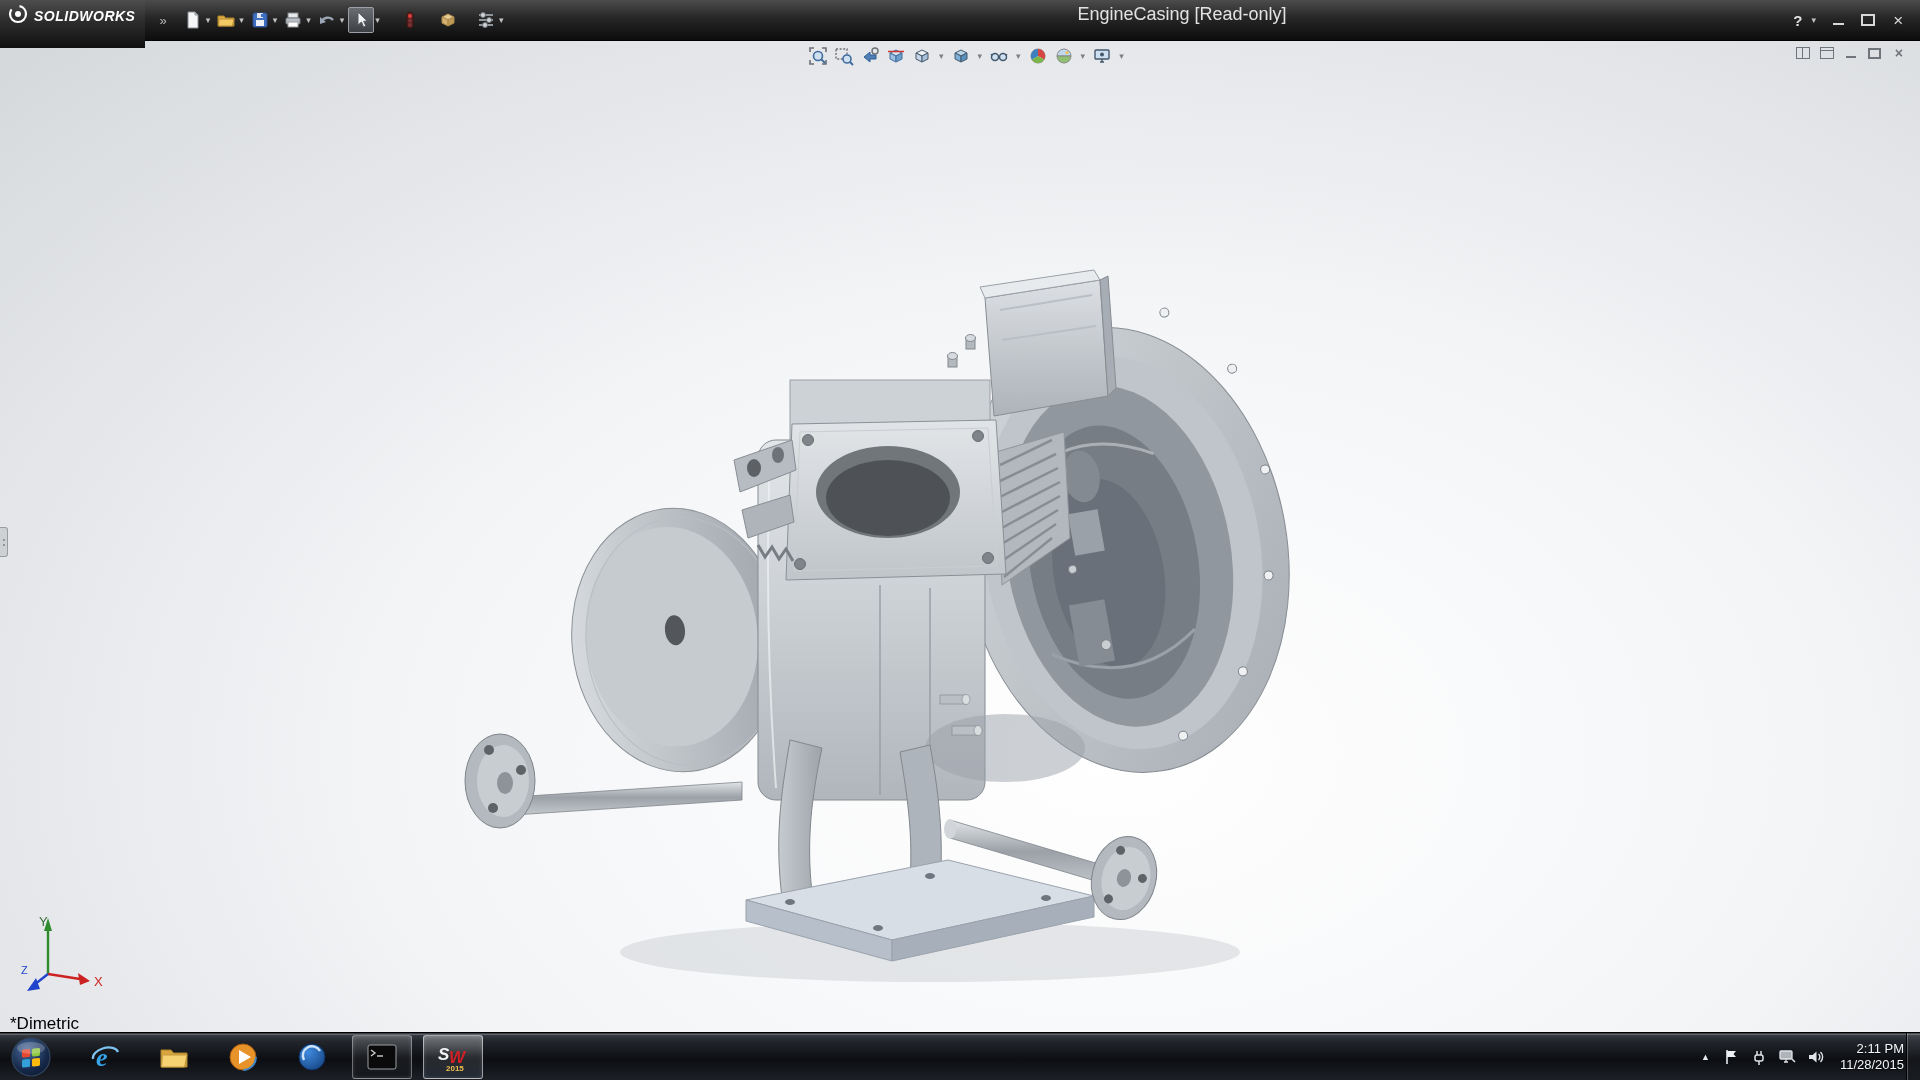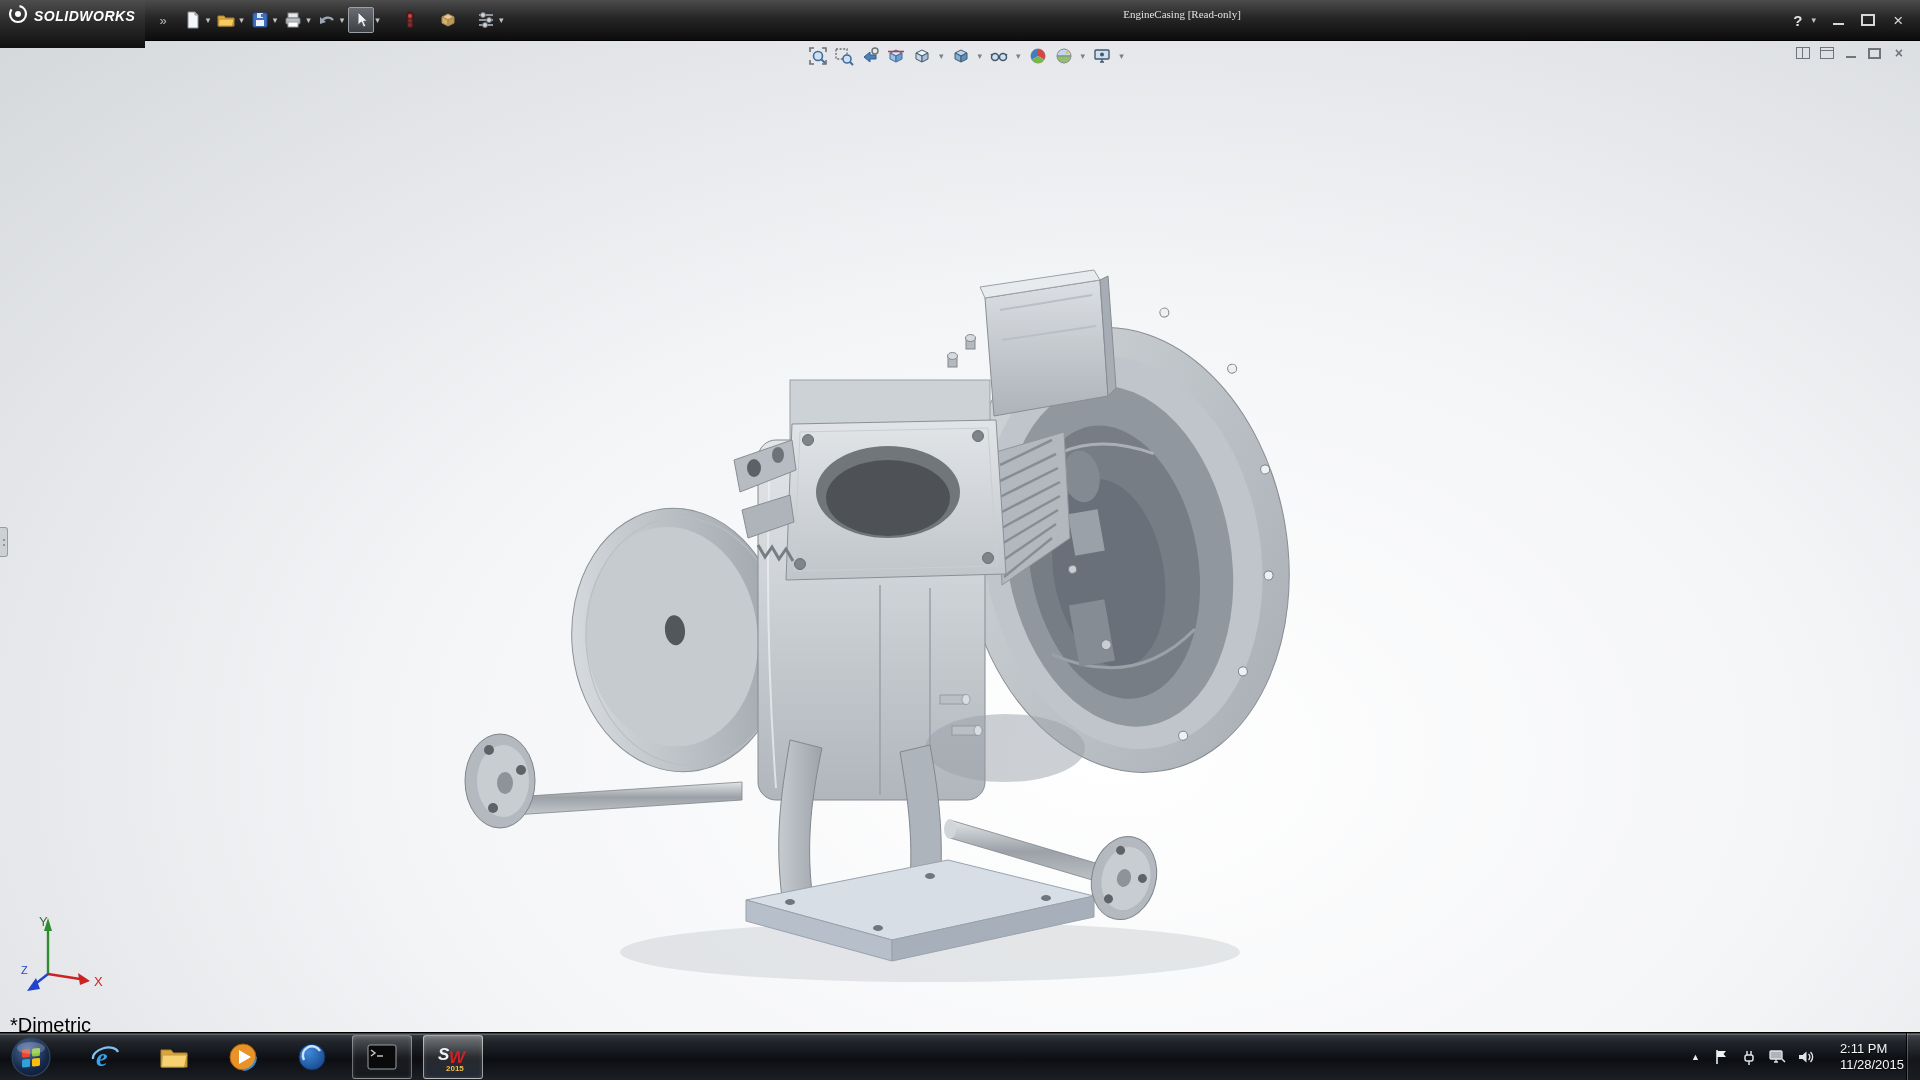--- a/index.html
+++ b/index.html
@@ -7,21 +7,21 @@
   
   .titlebar{position:absolute;top:0;left:0;width:1920px;height:40px;background:linear-gradient(180deg,#4c4c4c 0%,#262626 45%,#0c0c0c 100%);border-bottom:1px solid #000;display:flex;align-items:center;z-index:5;}
   .sw-logo{display:flex;align-items:center;height:48px;padding:0 10px 8px 8px;background:linear-gradient(180deg,#5a5a5a 0%,#2e2e2e 50%,#101010 100%);}
   .sw-logo-text{color:#fff;font-weight:bold;font-style:italic;font-size:14px;letter-spacing:.5px;margin-left:6px;}
   .logo-chevron{color:#b9b9b9;font-size:13px;margin-left:14px;margin-right:14px;}
   .qat{display:flex;align-items:center;height:40px;}
   .qat-item{width:24px;height:24px;display:flex;align-items:center;justify-content:center;}
   .qat-item.active-tool{border:1px solid #9aa0a6;border-radius:2px;background:linear-gradient(180deg,#6a6e72,#3c4044);}
   .tb-caret{font-size:9px;color:#c2c2c2;margin:0 4px 0 1px;cursor:default;}
   .qat-gap{width:14px;}
-  .doc-title{position:absolute;left:1182px;top:0;height:28px;transform:translateX(-50%);display:flex;align-items:center;color:#e2e2e2;font-size:11px;white-space:nowrap;font-family:Liberation Serif, serif;}
+  .doc-title{position:absolute;left:1182px;top:0;height:28px;transform:translateX(-50%);display:flex;align-items:center;color:#e2e2e2;font-size:18px;white-space:nowrap;}
   .tb-right{position:absolute;right:10px;top:0;height:40px;display:flex;align-items:center;gap:6px;}
   .help-q{color:#e0e0e0;font-size:15px;font-weight:bold;padding:0 2px;}
   .winbtn{width:24px;height:22px;display:flex;align-items:center;justify-content:center;}
   .glyph-min{width:11px;height:2px;background:#d8d8d8;display:block;margin-top:8px;}
   .glyph-restore{width:10px;height:8px;border:2px solid #d8d8d8;display:block;}
   .glyph-close{color:#d8d8d8;font-size:17px;line-height:17px;}
   
   .viewport{position:absolute;top:40px;left:0;width:1920px;height:992px;background:radial-gradient(ellipse at 58% 72%, #ffffff 0%, #f4f5f7 45%, #e3e5e8 75%, #d5d8db 100%);overflow:hidden;}
   .headsup{position:absolute;left:806px;top:2px;display:flex;align-items:center;gap:2px;height:28px;}
   .hu-item{width:24px;height:24px;display:flex;align-items:center;justify-content:center;}
@@ -29,34 +29,34 @@
   .doc-controls{position:absolute;right:12px;top:4px;display:flex;align-items:center;gap:5px;}
   .dc-btn{width:19px;height:18px;display:flex;align-items:center;justify-content:center;}
   .dc-min{width:10px;height:2px;background:#6f757b;display:block;margin-top:7px;}
   .dc-restore{width:9px;height:7px;border:2px solid #6f757b;display:block;}
   .dc-close{color:#6f757b;font-size:14px;font-weight:bold;}
   .dc-pane{width:12px;height:10px;border:1px solid #6f757b;display:block;position:relative;}
   .dc-pane.split:before{content:"";position:absolute;left:5px;top:0;width:1px;height:100%;background:#6f757b;}
   .dc-pane.hbar:before{content:"";position:absolute;left:0;top:2px;width:100%;height:1px;background:#6f757b;}
   .splitter{position:absolute;left:0;top:487px;width:7px;height:28px;background:#ced1d4;border:1px solid #9a9da0;border-left:none;border-radius:0 3px 3px 0;display:flex;flex-direction:column;align-items:center;justify-content:center;gap:3px;}
   .splitter i{width:2px;height:2px;background:#7d8185;border-radius:50%;display:block;}
-  .view-label{position:absolute;left:10px;top:974px;font-size:20px;color:#000;}
+  .view-label{position:absolute;left:10px;top:974px;font-size:17px;color:#000;}
   .triad{position:absolute;left:20px;top:872px;}
   
   .taskbar{position:absolute;left:0;top:1032px;width:1920px;height:48px;background:linear-gradient(180deg,#3a3f47 0%,#21252b 18%,#0c0e12 55%,#1d2026 100%);border-top:1px solid #000;z-index:10;display:flex;align-items:center;}
   .taskbar:before{content:"";position:absolute;top:1px;left:0;width:100%;height:1px;background:rgba(255,255,255,.22);}
   .start-orb{width:46px;height:46px;margin-left:8px;margin-right:22px;display:flex;align-items:center;justify-content:center;}
   .tb-apps{display:flex;align-items:center;gap:11px;}
   .tb-app{width:58px;height:42px;display:flex;align-items:center;justify-content:center;border-radius:3px;}
   .tb-app.open{border:1px solid rgba(255,255,255,.38);background:linear-gradient(180deg,rgba(255,255,255,.20),rgba(255,255,255,.06) 50%,rgba(0,0,0,.15));box-shadow:inset 0 0 4px rgba(255,255,255,.15);}
   .tb-app.active{border:1px solid rgba(255,255,255,.55);background:linear-gradient(180deg,rgba(255,255,255,.34),rgba(255,255,255,.12) 50%,rgba(60,80,110,.25));}
   .tray{position:absolute;right:16px;top:0;height:48px;display:flex;align-items:center;gap:10px;}
   .tray-chevron{color:#e8ebee;font-size:9px;padding:0 2px;}
   .tray-icon{width:18px;height:18px;display:flex;align-items:center;justify-content:center;}
-  .clock{color:#f4f6f8;font-size:13px;text-align:left;line-height:16px;margin-left:16px;white-space:nowrap;text-shadow:0 1px 1px rgba(0,0,0,.8);}
+  .clock{color:#f4f6f8;font-size:13px;text-align:right;line-height:16px;margin-left:6px;white-space:nowrap;text-shadow:0 1px 1px rgba(0,0,0,.8);}
   .show-desktop{position:absolute;right:0;top:0;width:13px;height:48px;border-left:1px solid rgba(0,0,0,.9);box-shadow:inset 1px 0 0 rgba(255,255,255,.25);background:linear-gradient(180deg,rgba(255,255,255,.08),rgba(0,0,0,.1));}
 </style>
 </head>
 <body>
 
 <header class="titlebar">
   <div class="sw-logo">
     <span>
       <svg width="20" height="20" viewBox="0 0 20 20">
           <circle cx="10" cy="10" r="8" fill="none" stroke="#fff" stroke-width="2.2" stroke-dasharray="30 9"></circle>

